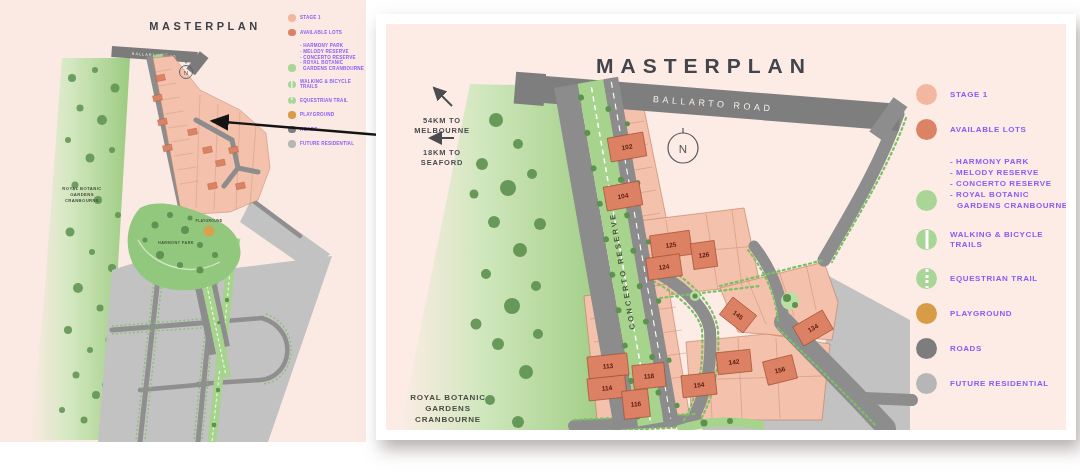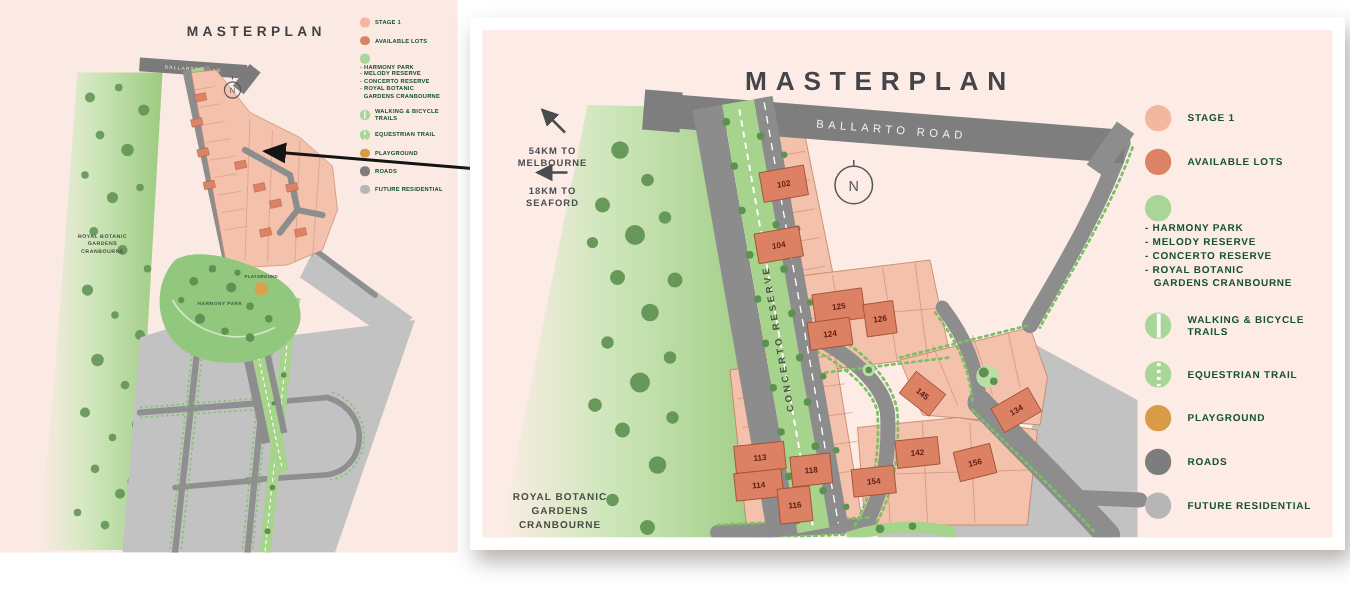--- a/index.html
+++ b/index.html
@@ -6,23 +6,23 @@
   body{width:1080px;height:474px;overflow:hidden;font-family:"Liberation Sans",sans-serif;}
   .stage{position:relative;width:855px;height:474px;background:#ffffff;}
 
   
   .left-panel{position:absolute;left:0;top:0;width:366px;height:442px;background:#fbeae3;}
   .overview-title{position:absolute;left:205px;top:11px;transform:translateX(-50%);
     font-size:11px;font-weight:700;letter-spacing:3.5px;color:#3f4147;white-space:nowrap;}
   .left-map{position:absolute;left:0;top:0;width:366px;height:442px;}
 
   
-  .legend{position:absolute;display:flex;flex-direction:column;color:#14532d;}
+  .legend{position:absolute;display:flex;flex-direction:column;color:#8b5cf6;}
   .lrow{display:flex;align-items:center;}
-  .lrow.group{align-items:flex-start;flex-direction:column;}
+  .lrow.group{align-items:flex-end;}
   .dot{border-radius:50%;flex:none;position:relative;}
   .stripe{position:absolute;left:50%;top:6%;bottom:6%;transform:translateX(-50%);}
   .stripe.solid{background:#ffffff;}
   .stripe.dashed{background:repeating-linear-gradient(to bottom,#ffffff 0 3px,transparent 3px 5.6px);}
 
   .legend-main{left:916px;top:74px;width:160px;}
   .legend-main .lrow{margin-bottom:14px;}
   .legend-main .dot{width:21px;height:21px;margin-right:13px;}
   .legend-main .stripe{width:3px;}
   .legend-main .lbl{font-size:8px;font-weight:700;letter-spacing:.6px;line-height:10px;}

